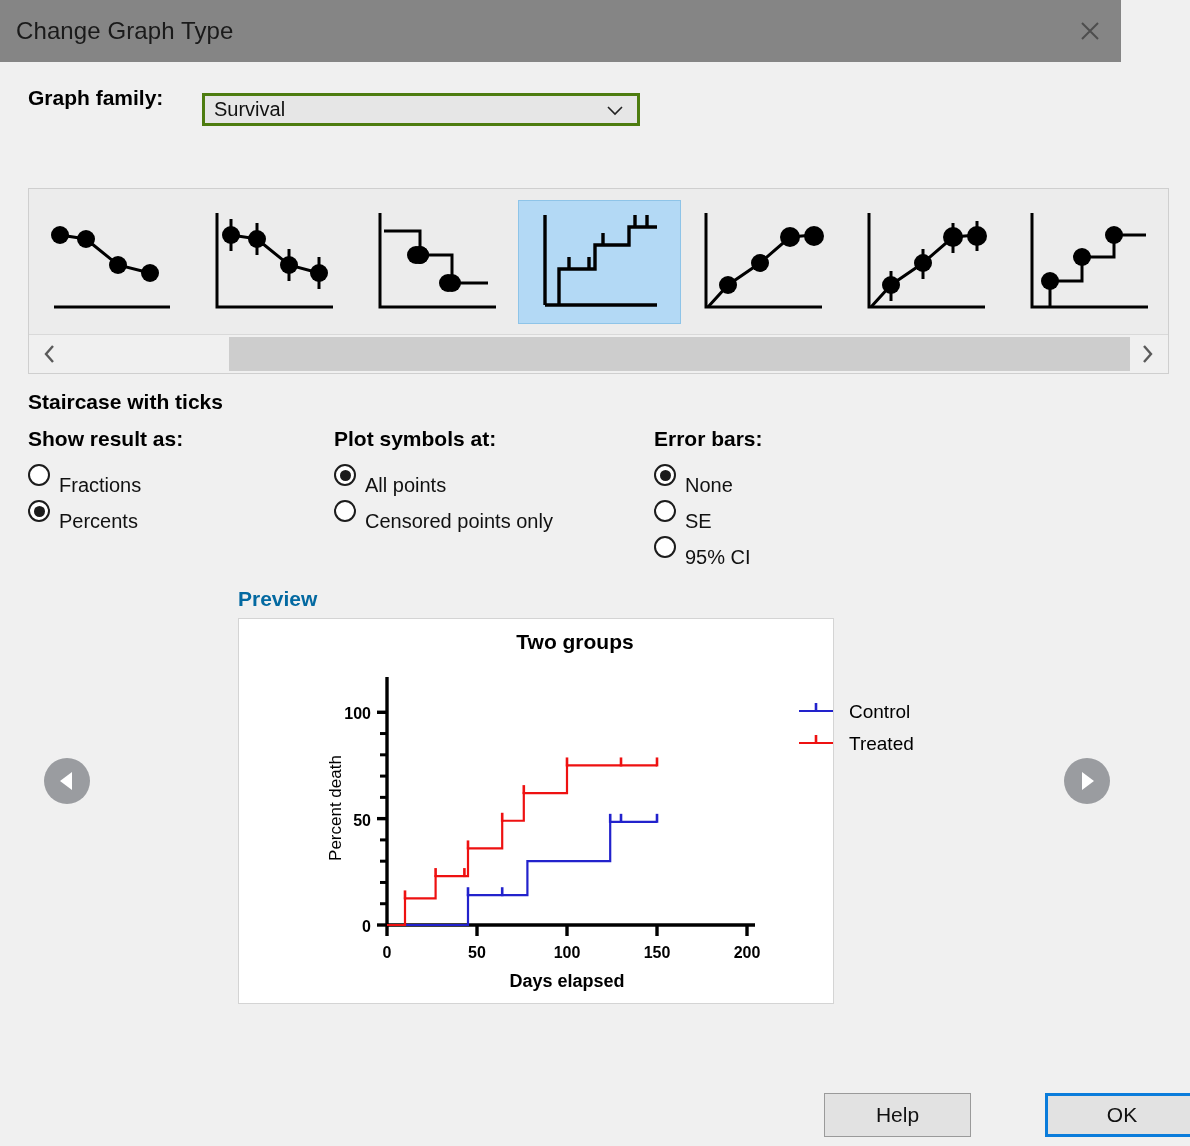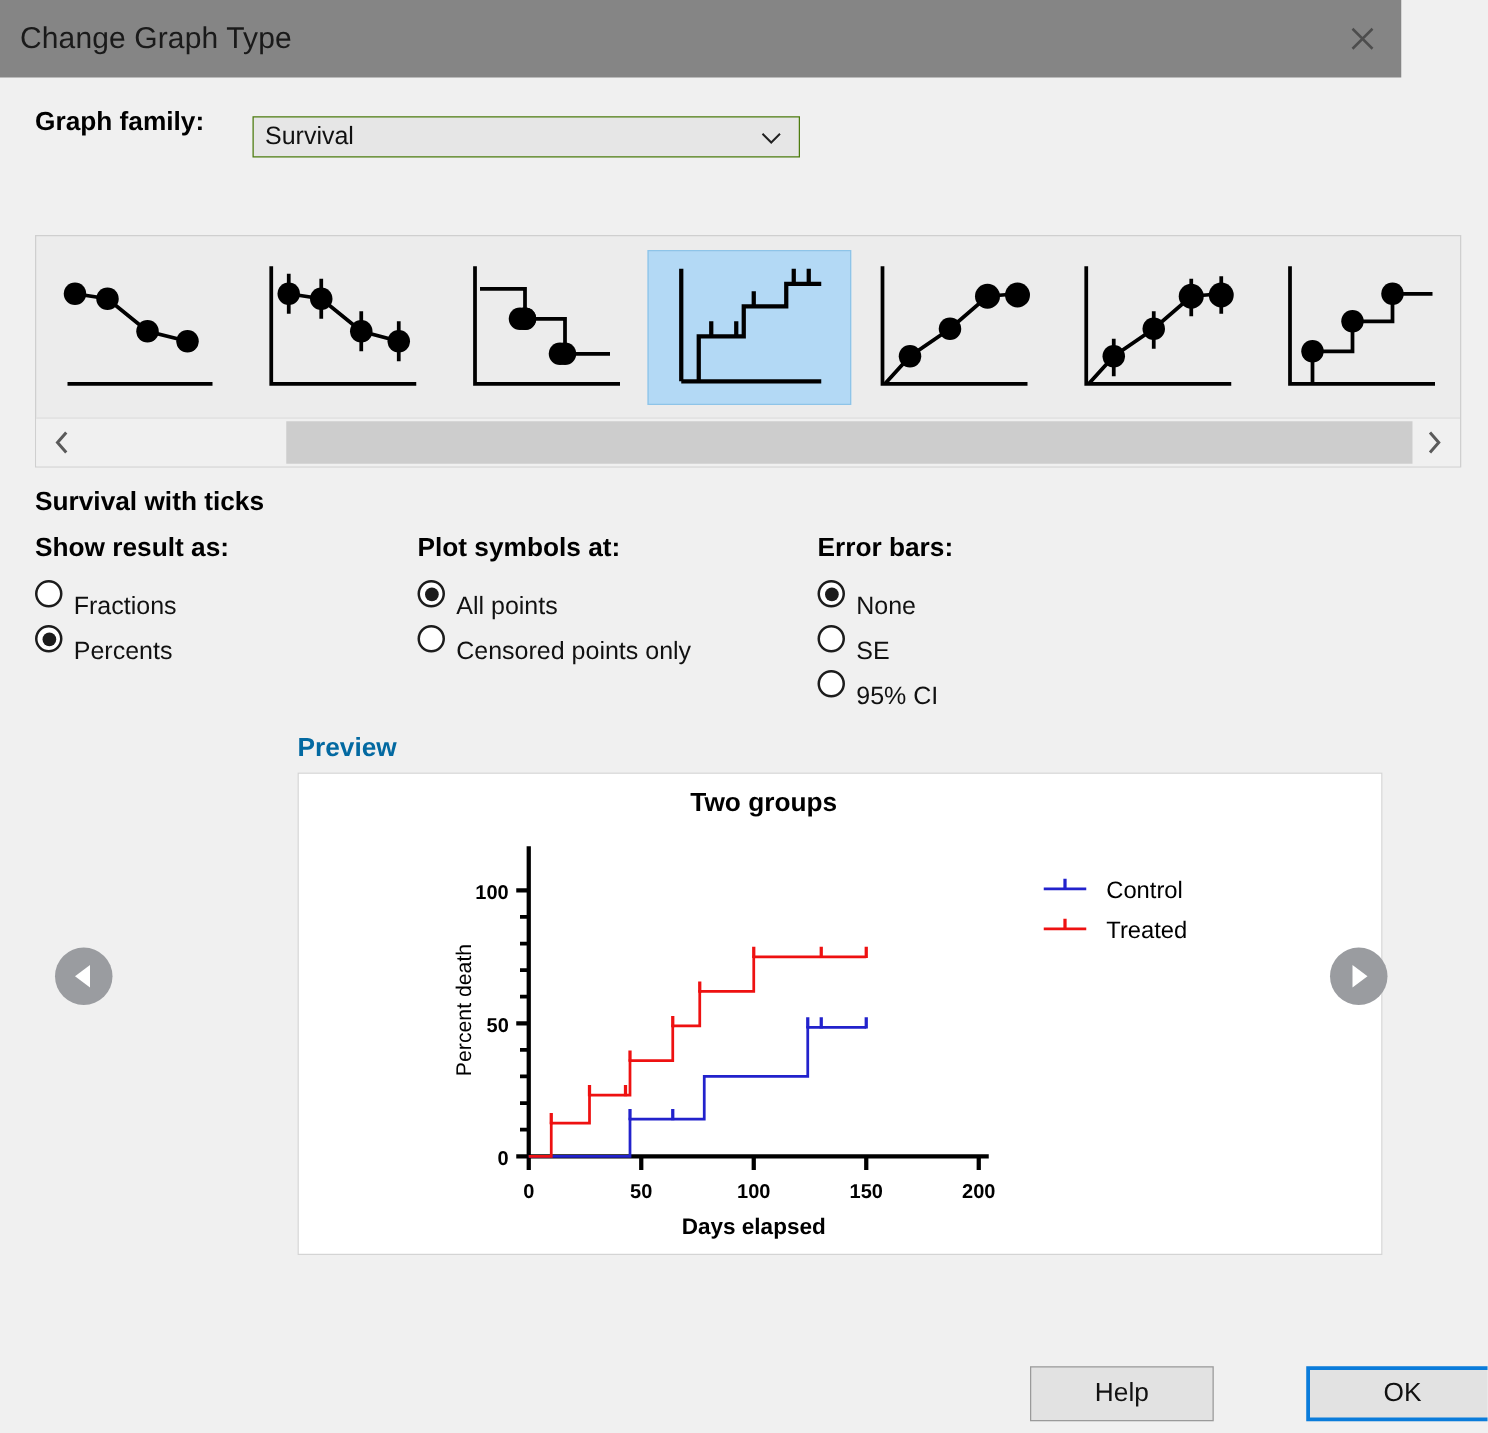--- a/index.html
+++ b/index.html
@@ -33,21 +33,21 @@
   
   .family-row{
     position:absolute; left:0; top:62px; width:1163px; height:70px;
   }
   .family-label{
     position:absolute; left:28px; top:24px;
     font-size:21px; font-weight:bold; color:#000;
   }
   .family-select{
     position:absolute; left:202px; top:31px; width:438px; height:33px;
-    background:#e6e6e6; border:1px solid #4d7c0f;
+    background:#e6e6e6; border:3px solid #4d7c0f;
     display:flex; align-items:center; cursor:pointer;
   }
   .family-select-value{
     font-size:20px; color:#111; padding-left:9px; flex:1;
     white-space:nowrap; overflow:hidden;
   }
   .family-select-arrow{ padding-right:12px; display:flex; align-items:center; }
 
   
   .gallery{
@@ -111,22 +111,22 @@
   #g-show{ left:28px; top:427px; }
   #g-sym { left:334px; top:427px; }
   #g-err { left:654px; top:427px; }
 
   
   .preview-title{
     position:absolute; left:238px; top:587px;
     font-size:21px; font-weight:bold; color:#0369a1;
   }
   .preview-box{
-    position:absolute; left:238px; top:618px; width:868px; height:386px;
-    background:#ffffff; border:1px solid #d4d4d4;padding-left:36px;
+    position:absolute; left:238px; top:618px; width:596px; height:386px;
+    background:#ffffff; border:1px solid #d4d4d4;
   }
   .preview-box svg{ display:block; }
 
   
   .nav-arrow{
     position:absolute; width:46px; height:46px; border-radius:50%;
     background:#9a9ca0; display:flex; align-items:center; justify-content:center;
     cursor:pointer;
   }
   #nav-prev{ left:44px; top:758px; }
@@ -285,21 +285,21 @@
       <div class="sb-thumb"></div>
     </div>
     <div class="sb-btn">
       <svg width="16" height="22" viewBox="0 0 16 22" aria-hidden="true">
         <path d="M5 3 L12 11 L5 19" stroke="#5a5a5a" stroke-width="2.4" fill="none"></path>
       </svg>
     </div>
   </div>
 </div>
 
-<div class="sel-name">Survival with ticks</div>
+<div class="sel-name">Staircase with ticks</div>
 
 <div class="opt-group" id="g-show">
   <div class="opt-title">Show result as:</div>
   <div class="radio-row">
     <span class="radio"></span>
     <span class="radio-label">Fractions</span>
   </div>
   <div class="radio-row">
     <span class="radio on">
         <span class="dot"></span>

